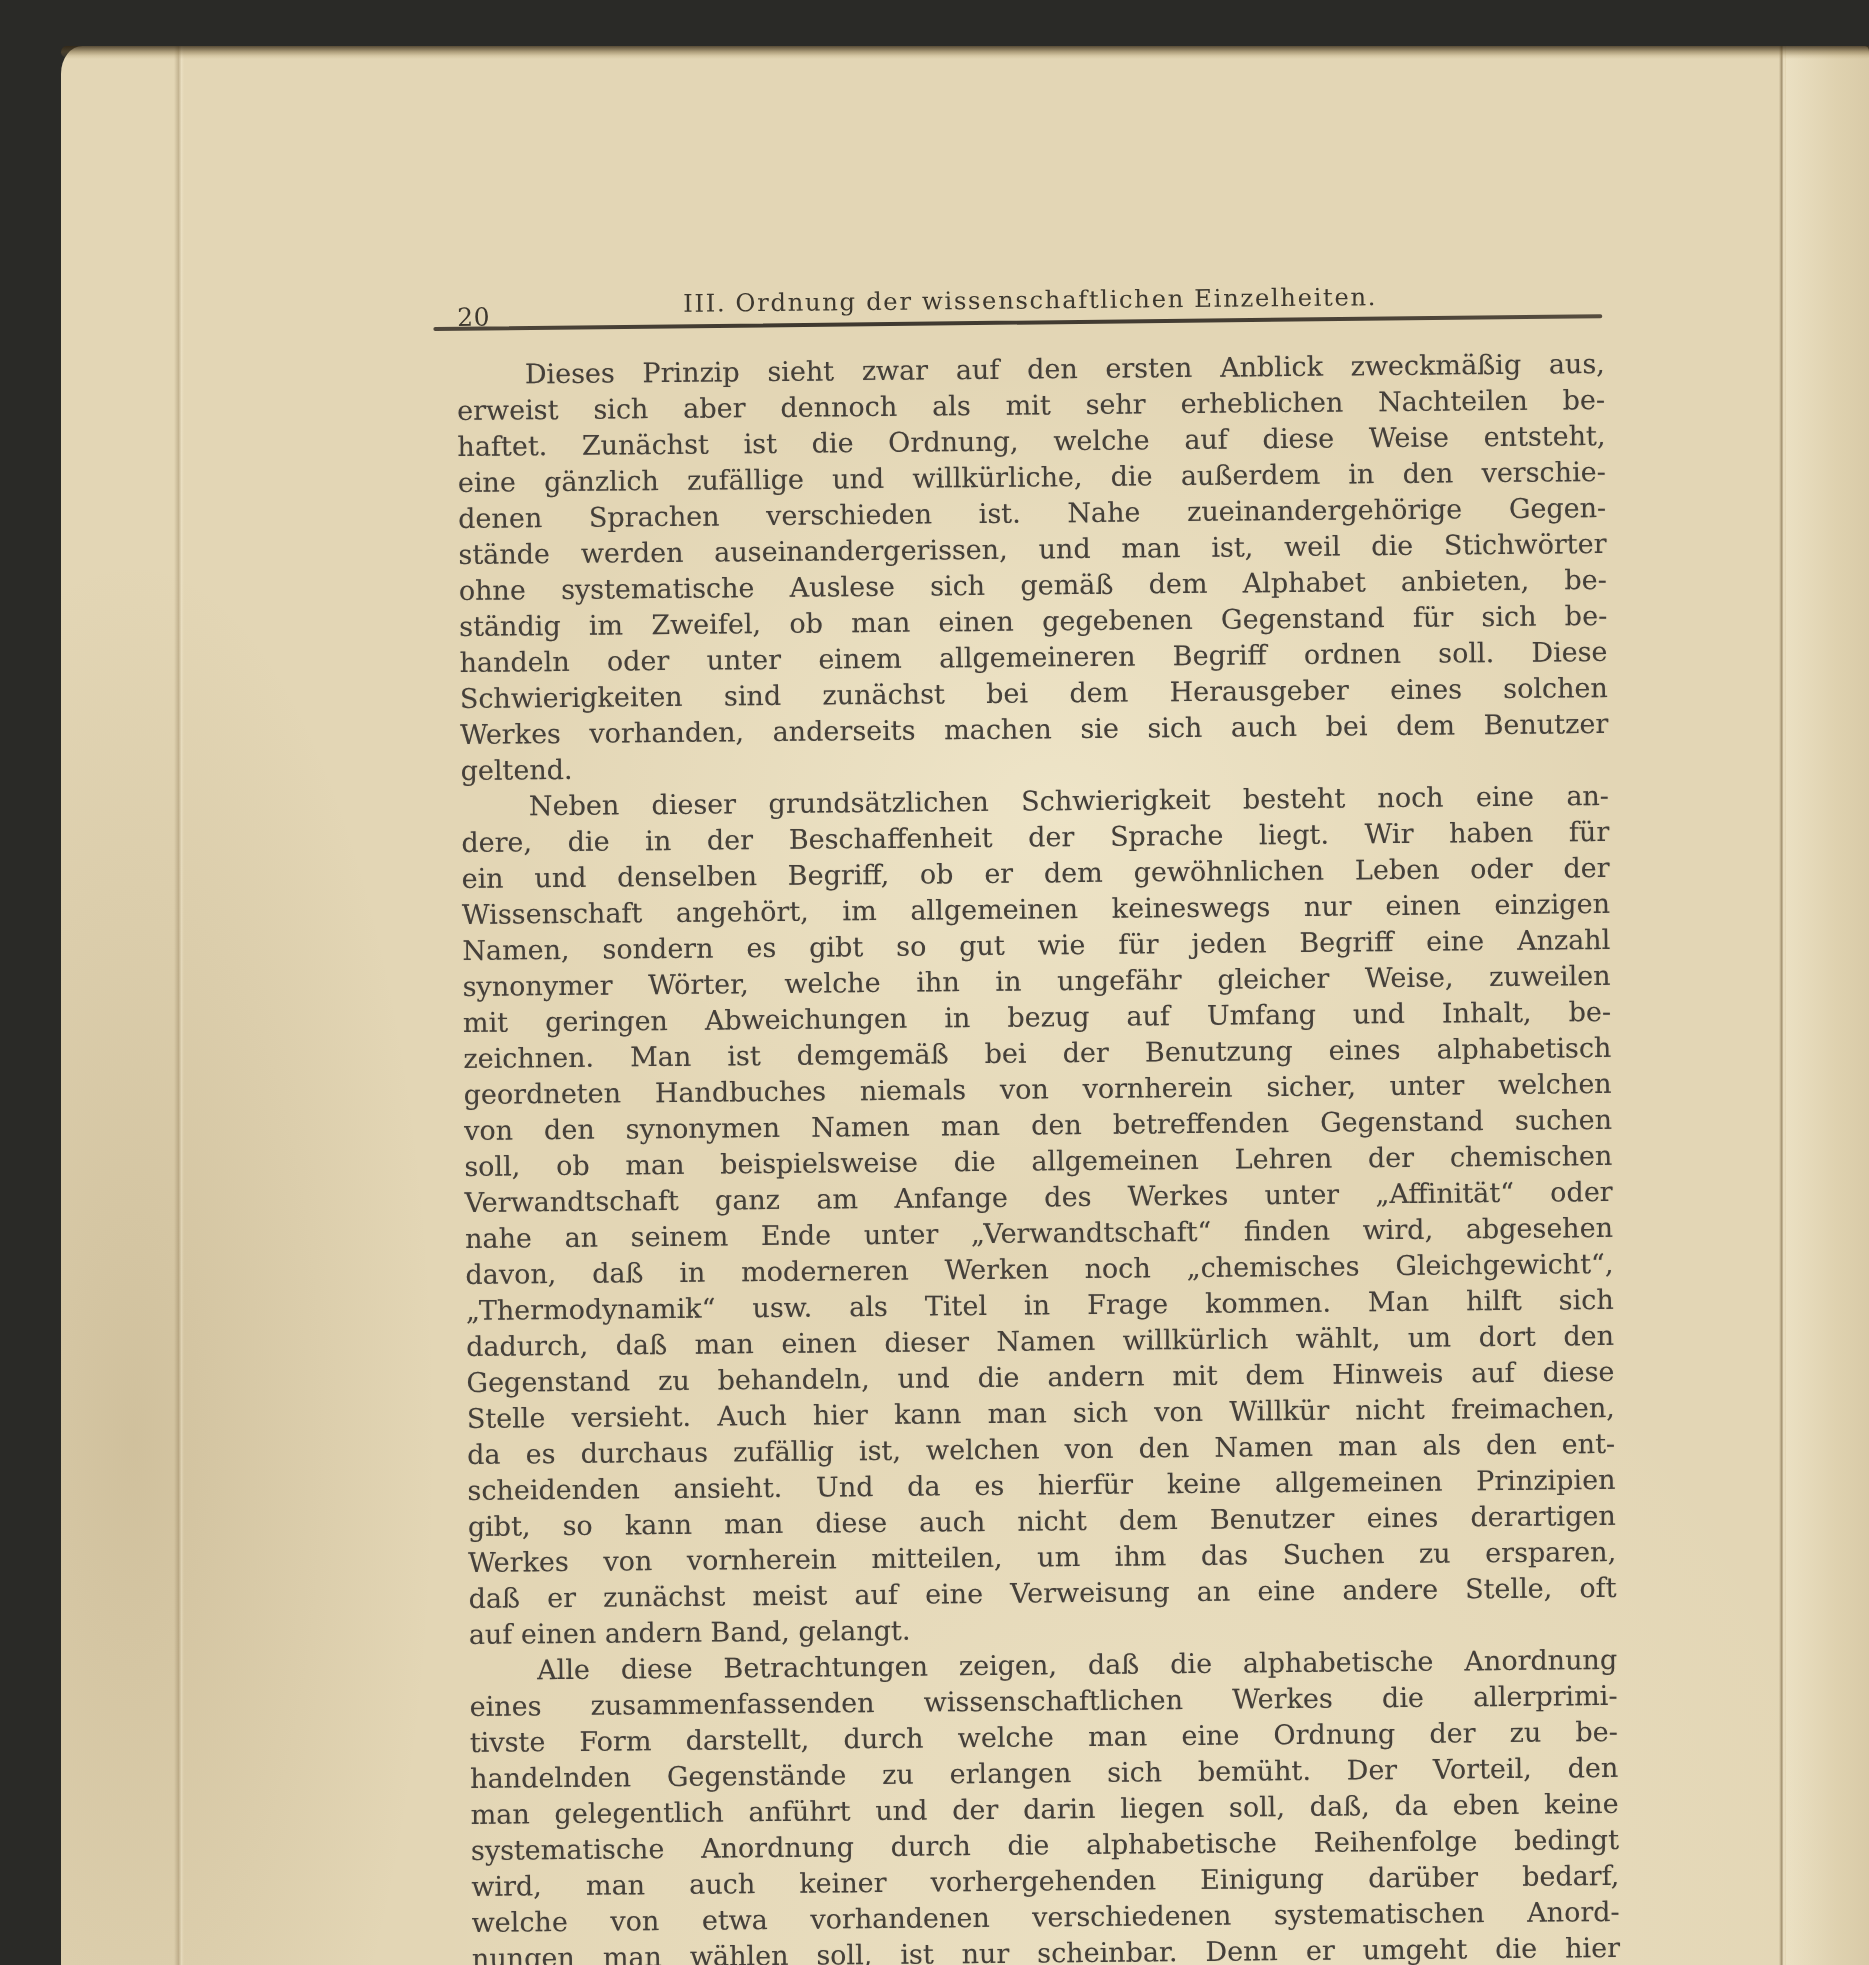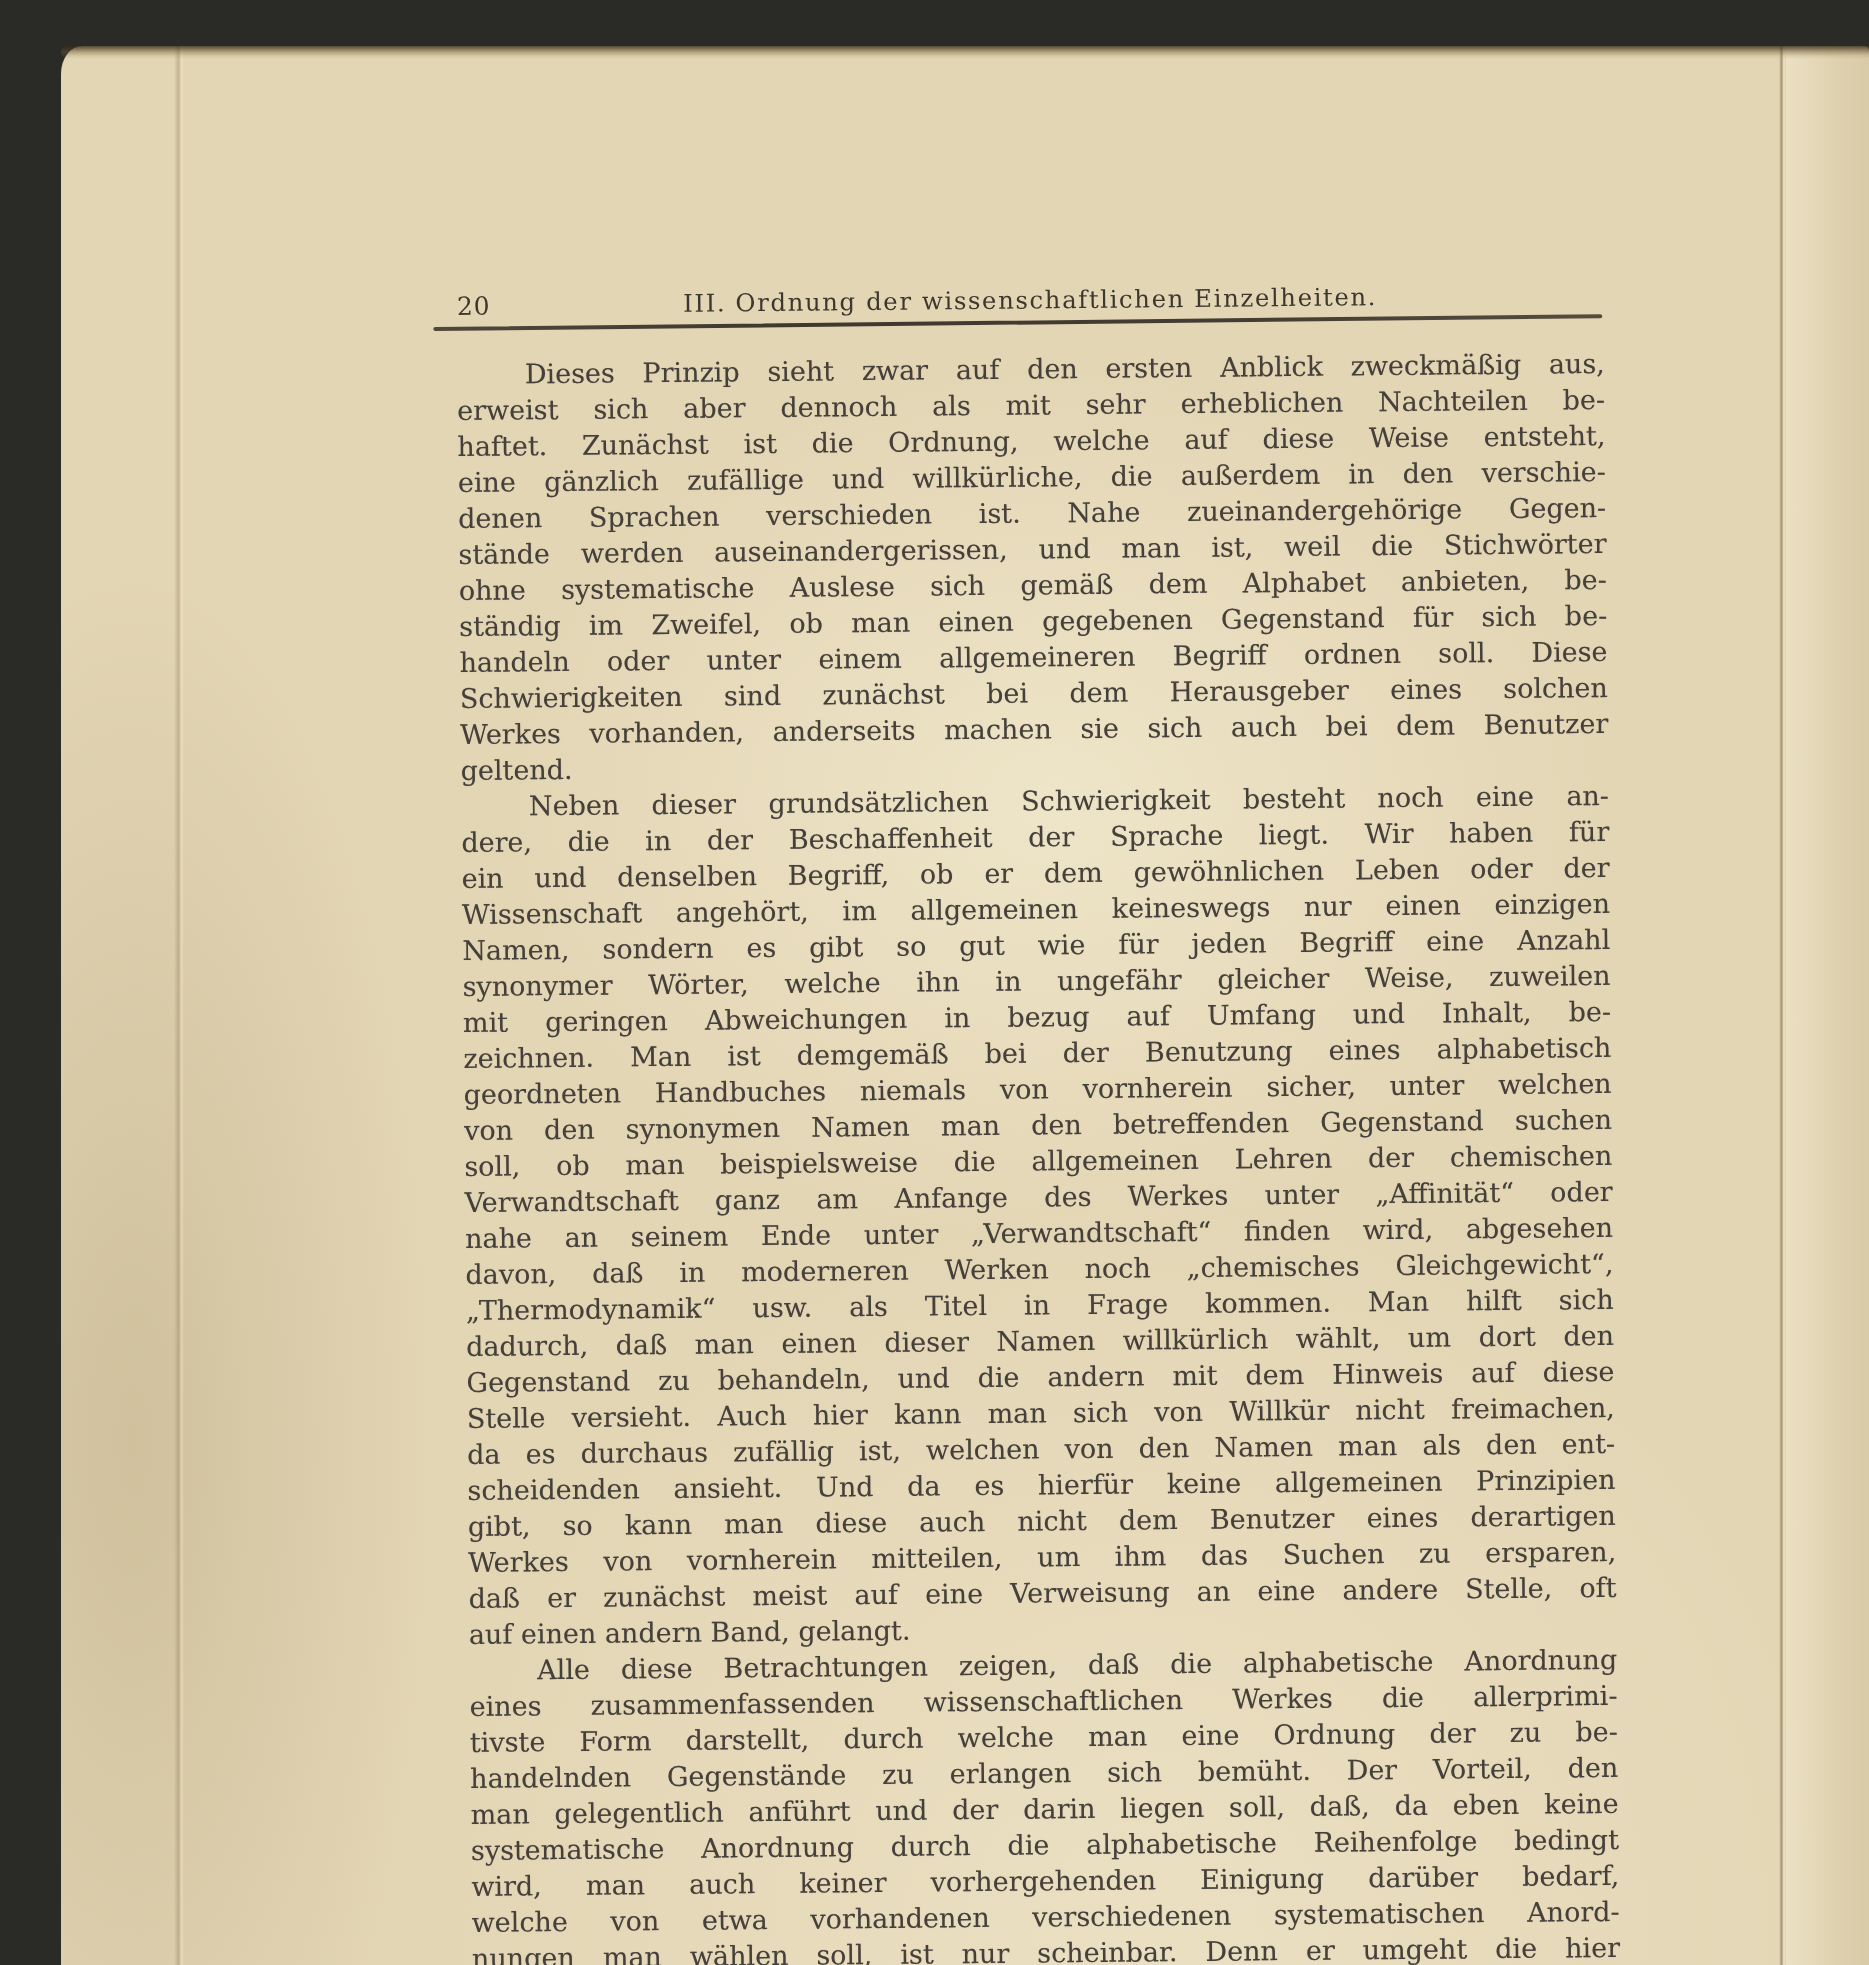--- a/index.html
+++ b/index.html
@@ -102,21 +102,21 @@
     transform-origin: 0 0;
     color: #433e35;
   }
   .header-row {
     position: relative;
     height: 32px;
   }
   .page-number {
     position: absolute;
     left: 0.8px;
-    top: 1px;
+    top: 12px;
     font-size: 25px;
     letter-spacing: 0.8px;
     color: #3d382f;
   }
   .running-title {
     text-align: center;
     font-size: 24.4px;
     letter-spacing: 1.6px;
     color: #3d382f;
     white-space: nowrap;

